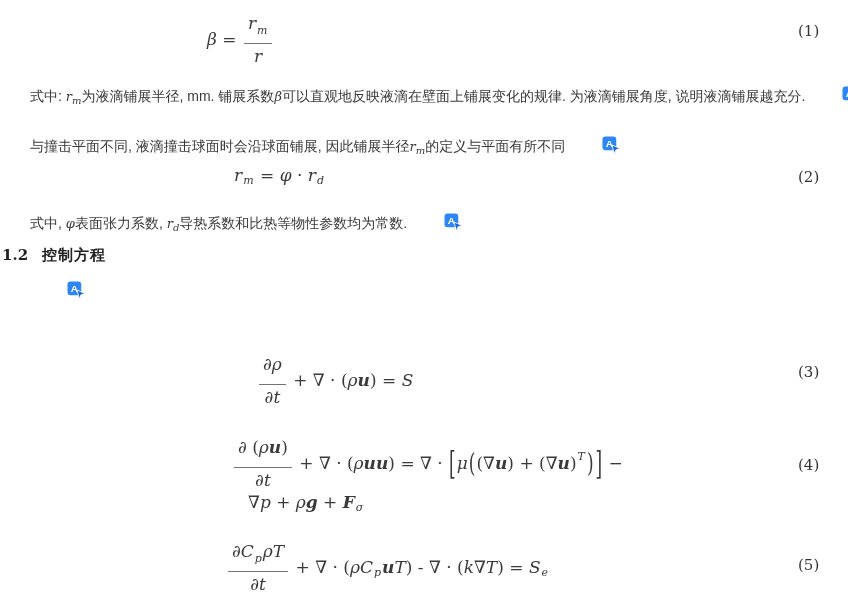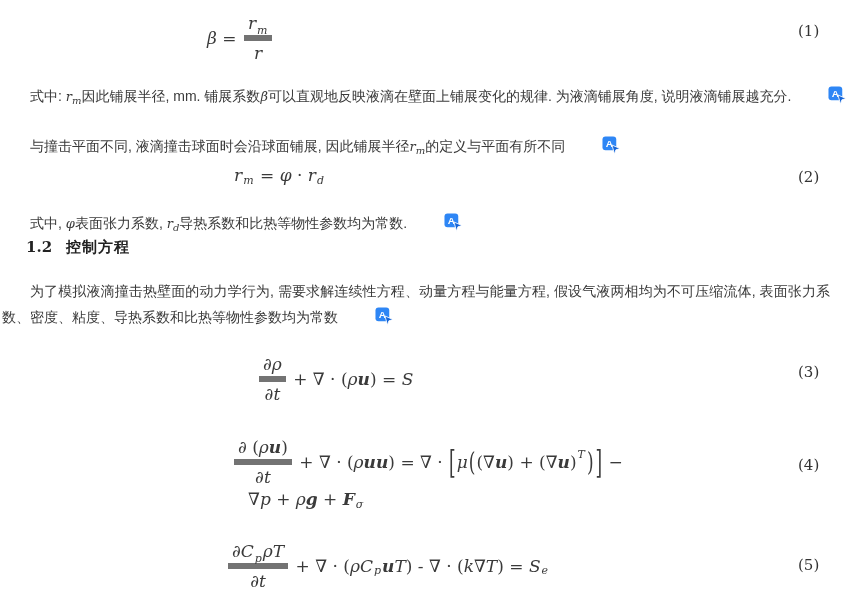--- a/index.html
+++ b/index.html
@@ -9,41 +9,41 @@
   .para{position:absolute;left:2px;margin:0;font-size:14px;line-height:26px;color:#3a3a3a;}
   .oneline{white-space:nowrap;}
   #p1{top:83px;text-indent:28px;}
   #p2{top:117px;text-indent:28px;margin-top:16px;}
   #p3{top:210px;text-indent:28px;}
   #p4{top:278px;width:828px;text-indent:28px;text-align:justify;}
   
   .iv{font-family:"DejaVu Serif",serif;font-style:italic;font-size:13px;}
   .isub{font-family:"DejaVu Serif",serif;font-style:italic;font-size:10px;position:relative;bottom:-3px;}
   
-  .heading{position:absolute;left:2px;top:238px;font-size:15px;font-weight:bold;color:#222222;margin-left:24px;}
+  .heading{position:absolute;left:2px;top:246px;font-size:15px;font-weight:bold;color:#222222;}
   .hnum{font-family:"DejaVu Serif",serif;margin-right:14px;}
   .htitle{font-family:"Liberation Sans",sans-serif;letter-spacing:1px;}
   
   .eq{position:absolute;color:#3a3a3a;}
   #eq0{left:207px;top:12px;}
   #eq1{left:234px;top:165px;}
   #eq2{left:257px;top:353px;}
   #eq3{left:232px;top:436px;}
   #eq4{left:226px;top:540px;}
   .eqline{display:flex;align-items:center;font-size:17px;font-family:"DejaVu Serif",serif;}
   .eqline + .eqline{margin-top:2px;margin-left:16px;}
   .eqline span{white-space:pre;}
   .v{font-style:italic;}
   .bv{font-style:italic;font-weight:bold;}
   .o{font-style:normal;}
   .sub{font-size:11px;font-style:italic;position:relative;bottom:-5px;margin:0 1px;}
   .sup{font-size:11px;font-style:italic;position:relative;top:-7px;margin:0 1px;}
   .big{display:inline-block;transform-origin:center;padding:0 1px;}
   .frac{display:inline-flex;flex-direction:column;align-items:center;margin:0 2px;}
-  .frac .num{border-bottom:6px solid #737373;padding:1px 4px 2px;text-align:left;}
+  .frac .num{border-bottom:1px solid #737373;padding:1px 4px 10px;text-align:left;}
   .frac .den{padding:2px 4px 0;text-align:center;}
   
   .eqno{position:absolute;left:798px;font-family:"DejaVu Serif",serif;font-size:15px;color:#333333;}
   #no0{top:22px;}#no1{top:168px;}#no2{top:363px;}#no3{top:456px;}#no4{top:556px;}
   
   .ticon{display:inline-block;width:19px;height:19px;margin-left:9px;vertical-align:-4px;cursor:pointer;}
 </style>
 </head>
 <body>
 
@@ -51,21 +51,21 @@
 
   <div class="eq" id="eq0">
       <div class="eqline">
         <span class="v">β</span>
         <span class="o"> = </span>
         <span class="frac"><span class="num"><span class="v">r</span><span class="sub">m</span></span><span class="den"><span class="v">r</span></span></span>
       </div>
     </div>
   <span class="eqno" id="no0">(1)</span>
 
-  <p class="para oneline" id="p1"><span>式中: </span><span><span class="iv">r</span><span class="isub">m</span></span><span>因此铺展半径, mm. 铺展系数</span><span class="iv">β</span><span>可以直观地反映液滴在壁面上铺展变化的规律. 为液滴铺展角度, 说明液滴铺展越充分.</span><span class="ticon"><svg width="19" height="19" viewBox="0 0 20 20">
+  <p class="para oneline" id="p1"><span>式中: </span><span><span class="iv">r</span><span class="isub">m</span></span><span>为液滴铺展半径, mm. 铺展系数</span><span class="iv">β</span><span>可以直观地反映液滴在壁面上铺展变化的规律. 为液滴铺展角度, 说明液滴铺展越充分.</span><span class="ticon"><svg width="19" height="19" viewBox="0 0 20 20">
           <rect x="0.5" y="0.5" width="14.5" height="14.5" rx="3.2" fill="#2e86f5"></rect>
           <text x="7.8" y="11.5" fill="#ffffff" font-size="10.5" font-weight="bold" font-family="Liberation Sans, sans-serif" text-anchor="middle">A</text>
           <path d="M10.5 9.5 L19 13.2 L14.6 14.6 L13.2 19.2 Z" fill="#1565d8" stroke="#ffffff" stroke-width="0.9"></path>
         </svg></span></p>
 
   <p class="para oneline" id="p2"><span>与撞击平面不同, 液滴撞击球面时会沿球面铺展, 因此铺展半径</span><span><span class="iv">r</span><span class="isub">m</span></span><span>的定义与平面有所不同</span><span class="ticon"><svg width="19" height="19" viewBox="0 0 20 20">
           <rect x="0.5" y="0.5" width="14.5" height="14.5" rx="3.2" fill="#2e86f5"></rect>
           <text x="7.8" y="11.5" fill="#ffffff" font-size="10.5" font-weight="bold" font-family="Liberation Sans, sans-serif" text-anchor="middle">A</text>
           <path d="M10.5 9.5 L19 13.2 L14.6 14.6 L13.2 19.2 Z" fill="#1565d8" stroke="#ffffff" stroke-width="0.9"></path>
         </svg></span></p>
@@ -84,21 +84,21 @@
   <span class="eqno" id="no1">(2)</span>
 
   <p class="para oneline" id="p3"><span>式中, </span><span class="iv">φ</span><span>表面张力系数, </span><span><span class="iv">r</span><span class="isub">d</span></span><span>导热系数和比热等物性参数均为常数.</span><span class="ticon"><svg width="19" height="19" viewBox="0 0 20 20">
           <rect x="0.5" y="0.5" width="14.5" height="14.5" rx="3.2" fill="#2e86f5"></rect>
           <text x="7.8" y="11.5" fill="#ffffff" font-size="10.5" font-weight="bold" font-family="Liberation Sans, sans-serif" text-anchor="middle">A</text>
           <path d="M10.5 9.5 L19 13.2 L14.6 14.6 L13.2 19.2 Z" fill="#1565d8" stroke="#ffffff" stroke-width="0.9"></path>
         </svg></span></p>
 
   <div class="heading"><span class="hnum">1.2</span><span class="htitle">控制方程</span></div>
 
-  <p class="para" id="p4"><span>为了模拟液滴撞击热壁面的动力学行为, 需要求解连续性方程、动量方程与能量方程, 假设气液两相均为不可压缩流体, 表面张力系数、密度、粘度、导热系数和比热等物性参数均为常数</span><span class="ticon"><svg width="19" height="19" viewBox="0 0 20 20">
+  <p class="para" id="p4"><span class="ticon"><svg width="19" height="19" viewBox="0 0 20 20">
           <rect x="0.5" y="0.5" width="14.5" height="14.5" rx="3.2" fill="#2e86f5"></rect>
           <text x="7.8" y="11.5" fill="#ffffff" font-size="10.5" font-weight="bold" font-family="Liberation Sans, sans-serif" text-anchor="middle">A</text>
           <path d="M10.5 9.5 L19 13.2 L14.6 14.6 L13.2 19.2 Z" fill="#1565d8" stroke="#ffffff" stroke-width="0.9"></path>
         </svg></span></p>
 
   <div class="eq" id="eq2">
       <div class="eqline">
         <span class="frac"><span class="num"><span class="o">∂</span><span class="v">ρ</span></span><span class="den"><span class="o">∂</span><span class="v">t</span></span></span>
         <span class="o"> + ∇ · (</span>
         <span class="v">ρ</span>

